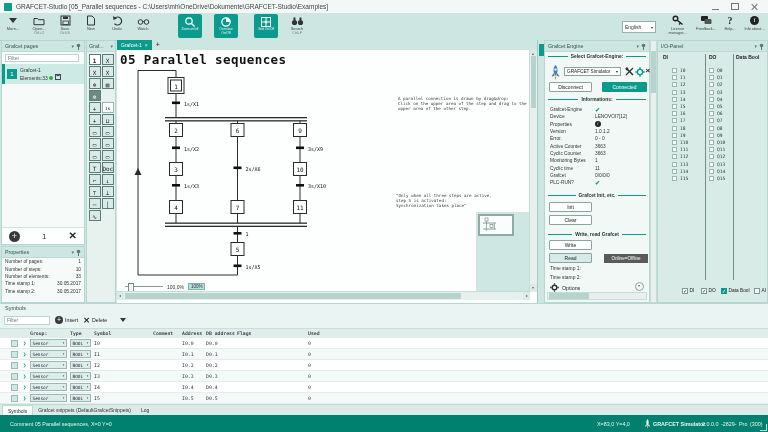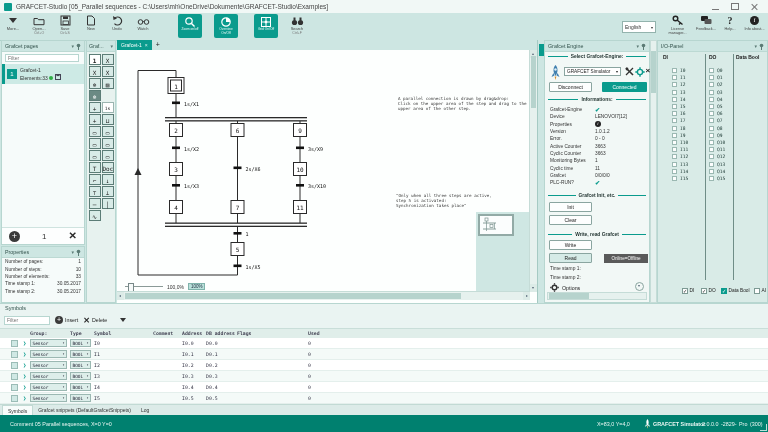--- a/index.html
+++ b/index.html
@@ -406,20 +406,21 @@
   </div>
 
   <div id="canvas">
     <div class="cv-tabs">
       <span class="cv-tab">
         <span>Grafcet-1</span>
         <span class="cl">×</span>
       </span>
       <span class="cv-add">+</span>
     </div>
+    <div class="cv-title">05 Parallel sequences</div>
 
     <svg id="diagram" width="420" height="263" viewBox="0 0 420 263" font-family="DejaVu Sans Mono,monospace">
 
       <g stroke="#2a2a2a" stroke-width="1" fill="none">
         <line x1="59" y1="53.5" x2="59" y2="77.5"></line>
         <line x1="59" y1="81" x2="59" y2="183"></line>
         <line x1="120.5" y1="81" x2="120.5" y2="183"></line>
         <line x1="183" y1="81" x2="183" y2="183"></line>
         <line x1="120.5" y1="186.5" x2="120.5" y2="235"></line>
         <polyline points="120.5,235 21,235 21,30.5 59,30.5 59,37.5"></polyline>

